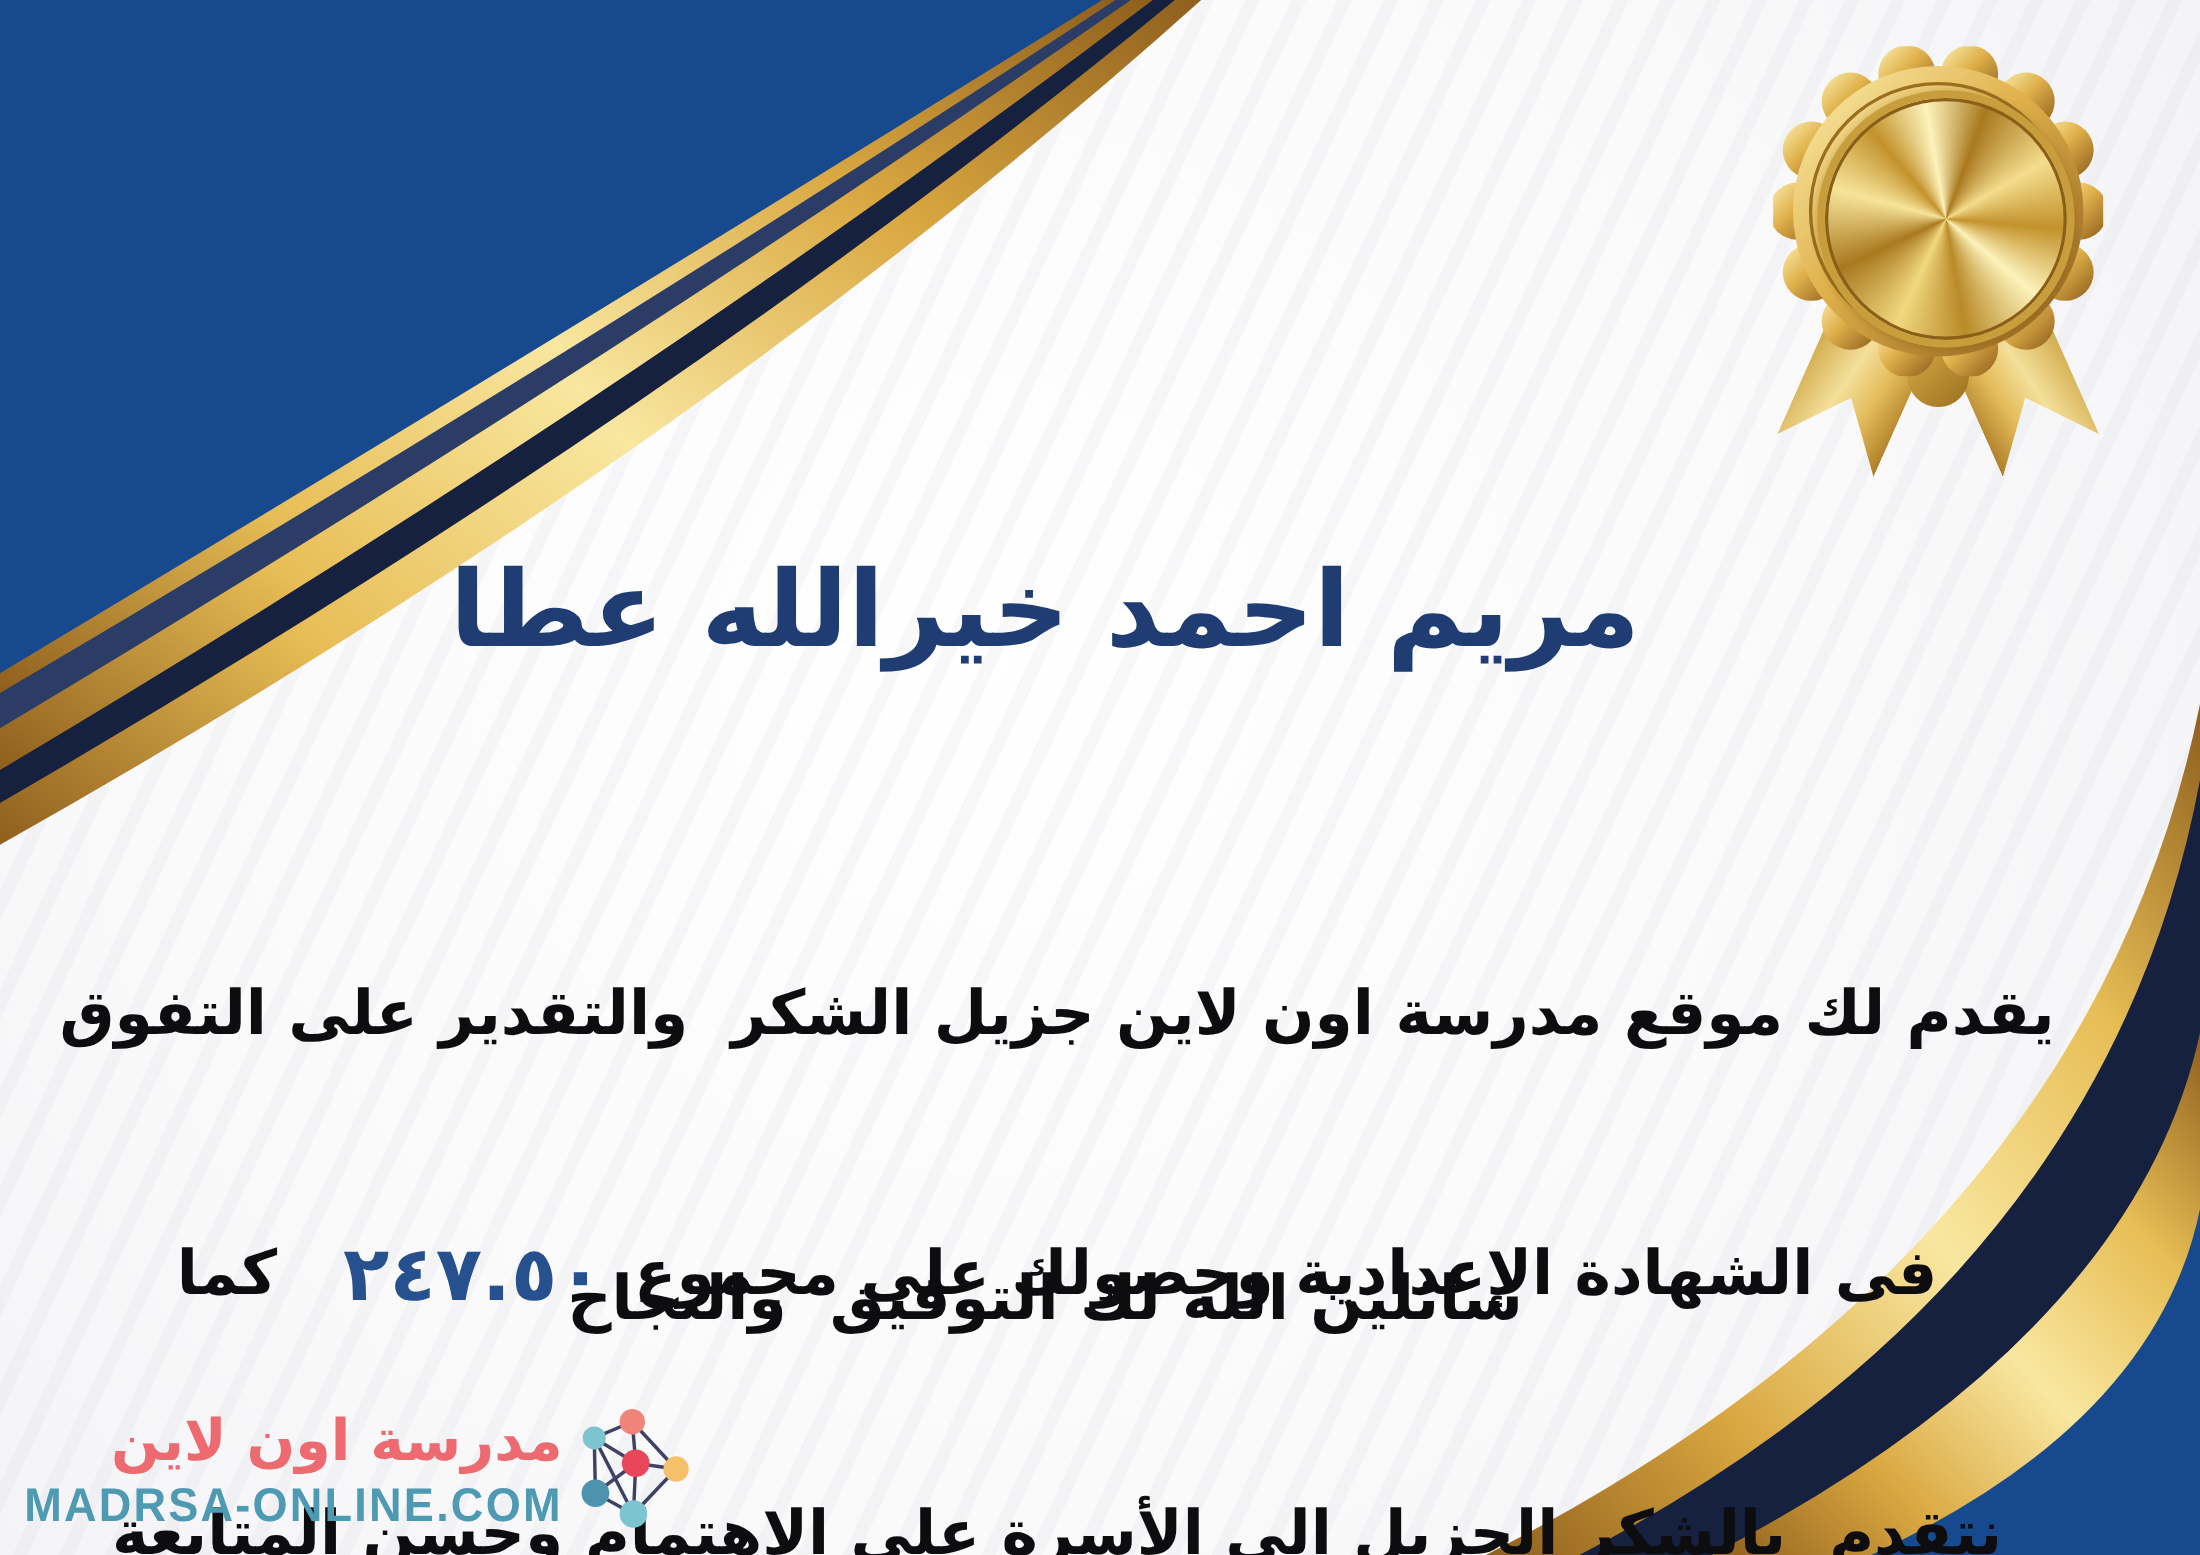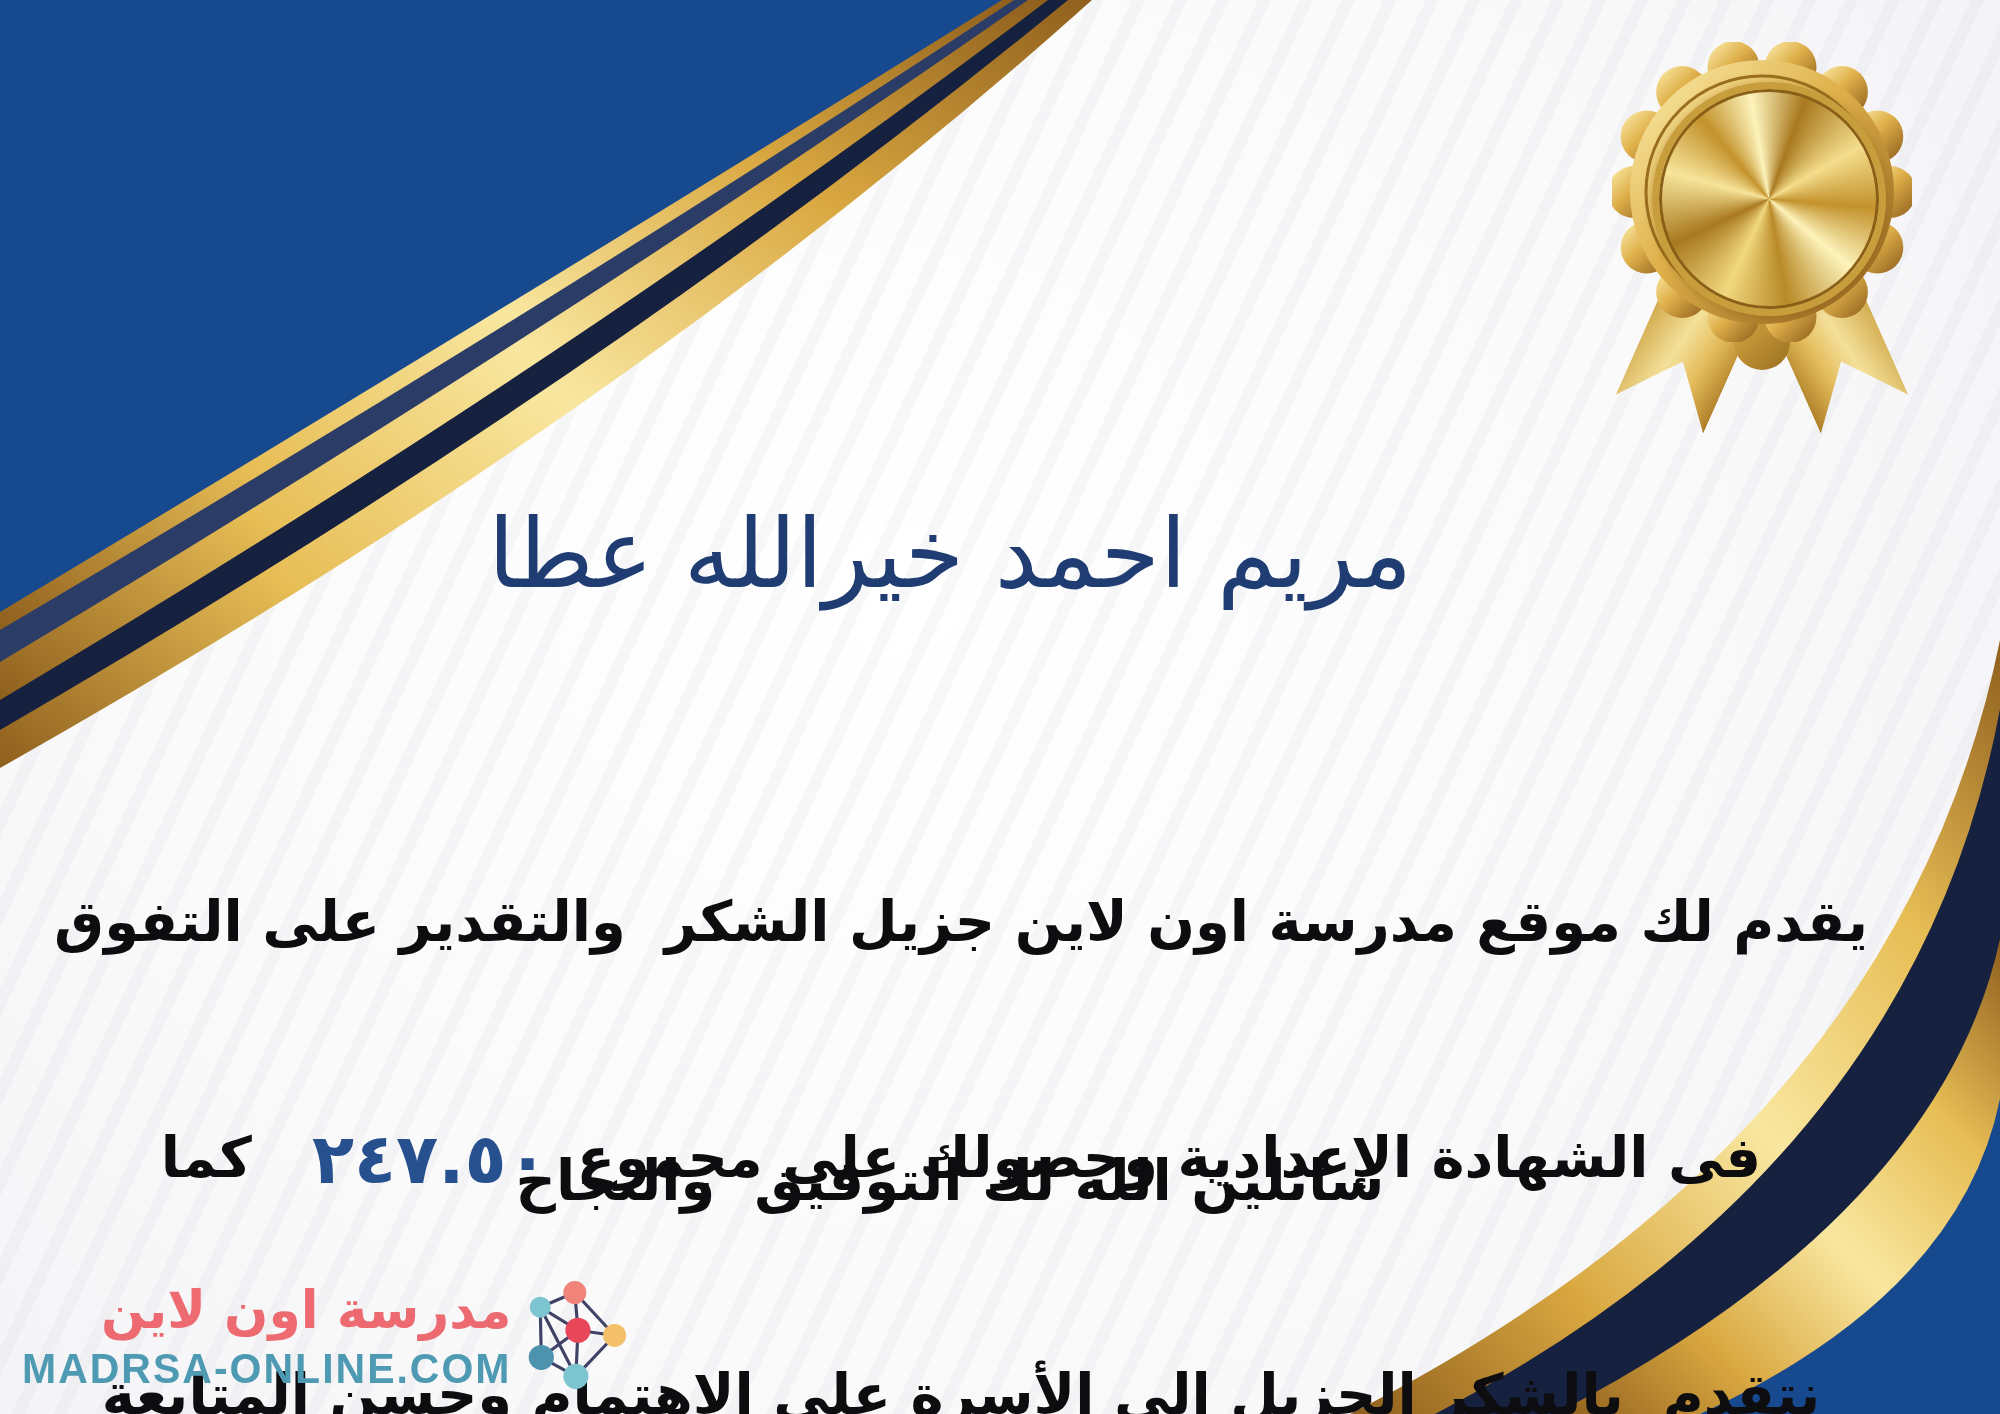--- a/index.html
+++ b/index.html
@@ -42,21 +42,21 @@
   }
   
   .title{
     position:absolute;left:50px;top:108px;width:1810px;
     text-align:center;direction:rtl;
     font-size:122px;font-weight:bold;color:#0b0b0d;letter-spacing:1px;
   }
   .student-name{
     position:absolute;left:50px;top:498px;width:1800px;
     text-align:center;direction:rtl;
-    font-size:96px;font-weight:normal;color:#1f3d72;
+    font-size:96px;font-weight:bold;color:#1f3d72;
   }
   .body-text{
     position:absolute;left:45px;top:745px;width:1910px;
     text-align:center;direction:rtl;white-space:pre-wrap;
     font-size:56px;font-weight:bold;color:#0d0d10;line-height:118px;
   }
   .score{
     color:#27508f;font-size:69px;letter-spacing:4px;
     margin:0 28px;vertical-align:-6px;
   }

